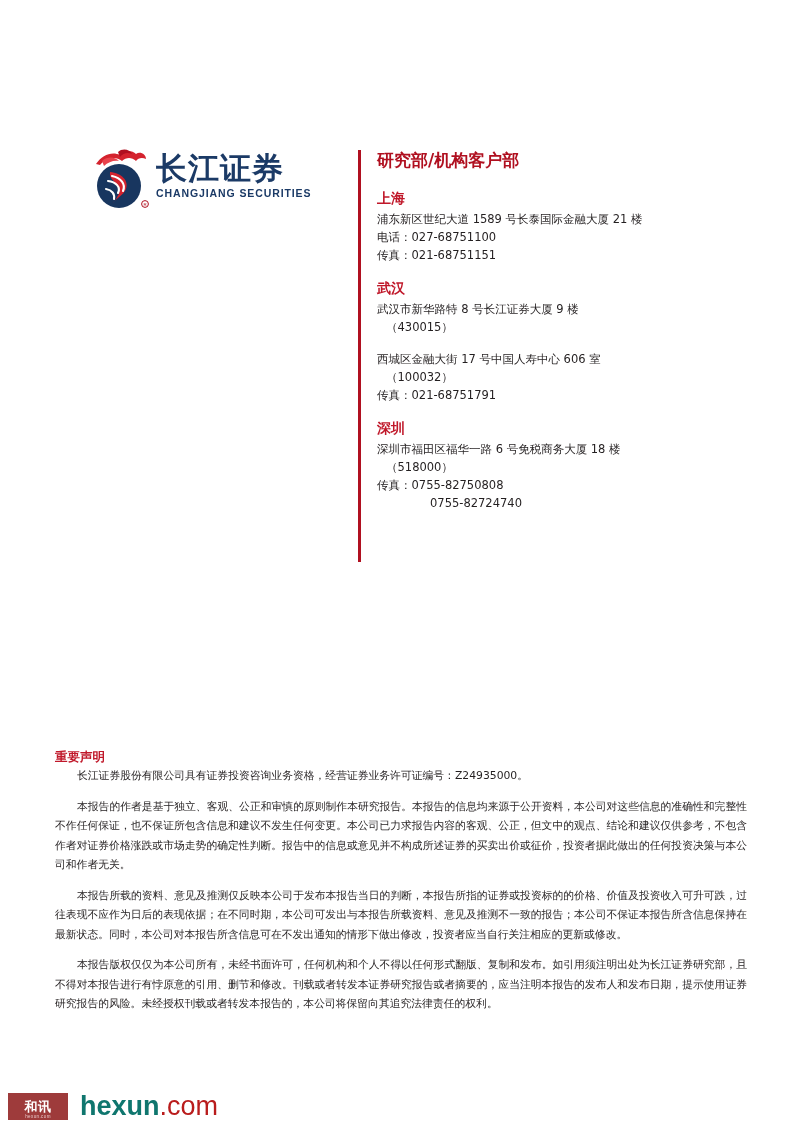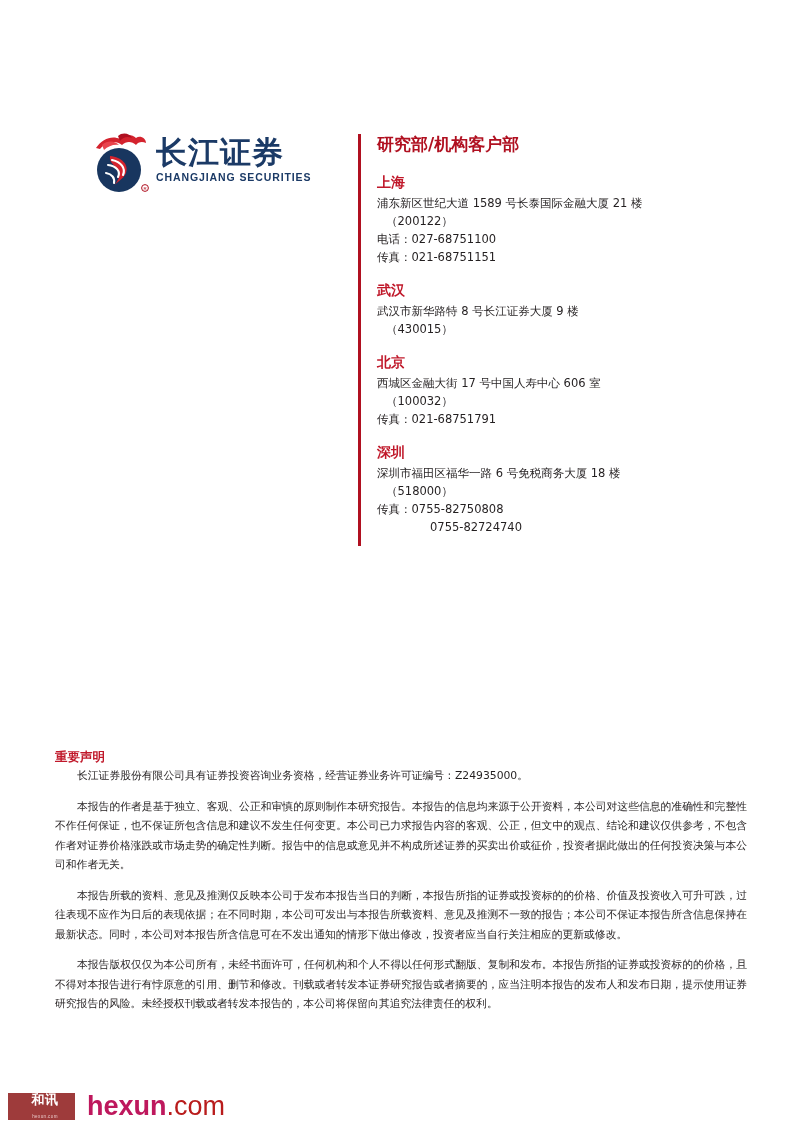--- a/index.html
+++ b/index.html
@@ -13,21 +13,21 @@
     position: relative;
     font-family: "Liberation Sans", "DejaVu Sans", sans-serif;
     color: #231f20;
     overflow: hidden;
   }
 
   
   .contact-block {
     position: absolute;
     left: 0;
-    top: 124px;
+    top: 140px;
     width: 800px;
     height: 430px;
   }
 
   .brand-logo {
     position: absolute;
     left: 88px;
     top: 8px;
     width: 240px;
     height: 62px;
@@ -142,23 +142,22 @@
     display: flex;
     align-items: center;
   }
   .hexun-badge {
     width: 60px;
     height: 27px;
     background: #9e3b3b;
     display: flex;
     flex-direction: column;
     align-items: center;
-    justify-content: space-between;
+    justify-content: flex-end;
     color: #ffffff;
-    padding-left: 7px;
   }
   .hexun-badge-cn {
     font-family: "DejaVu Sans", "Liberation Sans", sans-serif;
     font-size: 13px;
     font-weight: bold;
     line-height: 14px;
     letter-spacing: 0.5px;
   }
   .hexun-badge-en {
     font-family: "Liberation Sans", sans-serif;
@@ -167,21 +166,21 @@
     letter-spacing: 0.4px;
     color: #e8c8c8;
   }
   .hexun-word {
     margin-left: 12px;
     font-family: "Liberation Sans", sans-serif;
     font-size: 27px;
     line-height: 29px;
     white-space: nowrap;
   }
-  .hexun-word .w-bold { font-weight: bold; color: #be185d; }
+  .hexun-word .w-bold { font-weight: bold; color: #0f766e; }
   .hexun-word .w-light { font-weight: normal; color: #b91c1c; }
 </style>
 </head>
 <body>
 
 <div class="contact-block">
 
   <div class="brand-logo">
     <svg class="logo-mark" viewBox="0 0 64 62" xmlns="http://www.w3.org/2000/svg">
 
@@ -207,54 +206,52 @@
   </div>
 
   <div class="divider-rule"></div>
 
   <div class="contact-col">
     <div class="contact-heading">研究部/机构客户部</div>
 
     <div class="city-group">
       <div class="city-name">上海</div>
       <div class="addr-line">浦东新区世纪大道 1589 号长泰国际金融大厦 21 楼</div>
-      <div class="addr-line indent">（200122）</div>
       <div class="addr-line">电话：027-68751100</div>
       <div class="addr-line">传真：021-68751151</div>
     </div>
 
     <div class="city-group">
       <div class="city-name">武汉</div>
       <div class="addr-line">武汉市新华路特 8 号长江证券大厦 9 楼</div>
       <div class="addr-line indent">（430015）</div>
     </div>
 
     <div class="city-group">
-      <div class="city-name">北京</div>
       <div class="addr-line">西城区金融大街 17 号中国人寿中心 606 室</div>
       <div class="addr-line indent">（100032）</div>
       <div class="addr-line">传真：021-68751791</div>
     </div>
 
     <div class="city-group">
       <div class="city-name">深圳</div>
       <div class="addr-line">深圳市福田区福华一路 6 号免税商务大厦 18 楼</div>
       <div class="addr-line indent">（518000）</div>
       <div class="addr-line">传真：0755-82750808</div>
       <div class="addr-line indent-deep">0755-82724740</div>
     </div>
   </div>
 </div>
 
 <div class="disclaimer">
   <div class="disclaimer-title">重要声明</div>
   <p>长江证券股份有限公司具有证券投资咨询业务资格，经营证券业务许可证编号：Z24935000。</p>
   <p>本报告的作者是基于独立、客观、公正和审慎的原则制作本研究报告。本报告的信息均来源于公开资料，本公司对这些信息的准确性和完整性不作任何保证，也不保证所包含信息和建议不发生任何变更。本公司已力求报告内容的客观、公正，但文中的观点、结论和建议仅供参考，不包含作者对证券价格涨跌或市场走势的确定性判断。报告中的信息或意见并不构成所述证券的买卖出价或征价，投资者据此做出的任何投资决策与本公司和作者无关。</p>
   <p>本报告所载的资料、意见及推测仅反映本公司于发布本报告当日的判断，本报告所指的证券或投资标的的价格、价值及投资收入可升可跌，过往表现不应作为日后的表现依据；在不同时期，本公司可发出与本报告所载资料、意见及推测不一致的报告；本公司不保证本报告所含信息保持在最新状态。同时，本公司对本报告所含信息可在不发出通知的情形下做出修改，投资者应当自行关注相应的更新或修改。</p>
-  <p>本报告版权仅仅为本公司所有，未经书面许可，任何机构和个人不得以任何形式翻版、复制和发布。本报告所指的证券或投资标的的价格，且不得对本报告进行有悖原意的引用、删节和修改。刊载或者转发本证券研究报告或者摘要的，应当注明本报告的发布人和发布日期，提示使用证券研究报告的风险。未经授权刊载或者转发本报告的，本公司将保留向其追究法律责任的权利。</p>
+  <p>本报告版权仅仅为本公司所有，未经书面许可，任何机构和个人不得以任何形式翻版、复制和发布。如引用须注明出处为长江证券研究部，且不得对本报告进行有悖原意的引用、删节和修改。刊载或者转发本证券研究报告或者摘要的，应当注明本报告的发布人和发布日期，提示使用证券研究报告的风险。未经授权刊载或者转发本报告的，本公司将保留向其追究法律责任的权利。</p>
 </div>
 
 <div class="footer-mark">
   <div class="hexun-badge">
     <div class="hexun-badge-cn">和讯</div>
     <div class="hexun-badge-en">hexun.com</div>
   </div>
   <div class="hexun-word">
     <span class="w-bold">hexun</span><span class="w-light">.com</span>
   </div>

